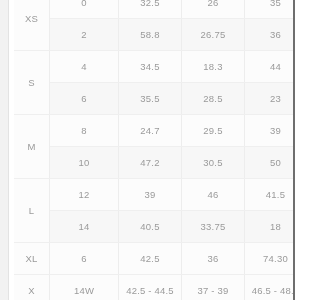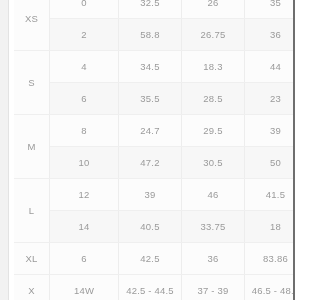--- a/index.html
+++ b/index.html
@@ -174,21 +174,21 @@
             <td class="c-num">14</td>
             <td class="c-bust">40.5</td>
             <td class="c-waist">33.75</td>
             <td class="c-hip">18</td>
           </tr>
           <tr class="group-start">
             <td class="group-cell" rowspan="1">XL</td>
             <td class="c-num">6</td>
             <td class="c-bust">42.5</td>
             <td class="c-waist">36</td>
-            <td class="c-hip">83.86</td>
+            <td class="c-hip">74.30</td>
           </tr>
           <tr class="group-start">
             <td class="group-cell" rowspan="1">X</td>
             <td class="c-num">14W</td>
             <td class="c-bust">42.5 - 44.5</td>
             <td class="c-waist">37 - 39</td>
             <td class="c-hip">46.5 - 48.5</td>
           </tr>
         </tbody>
     </table>

